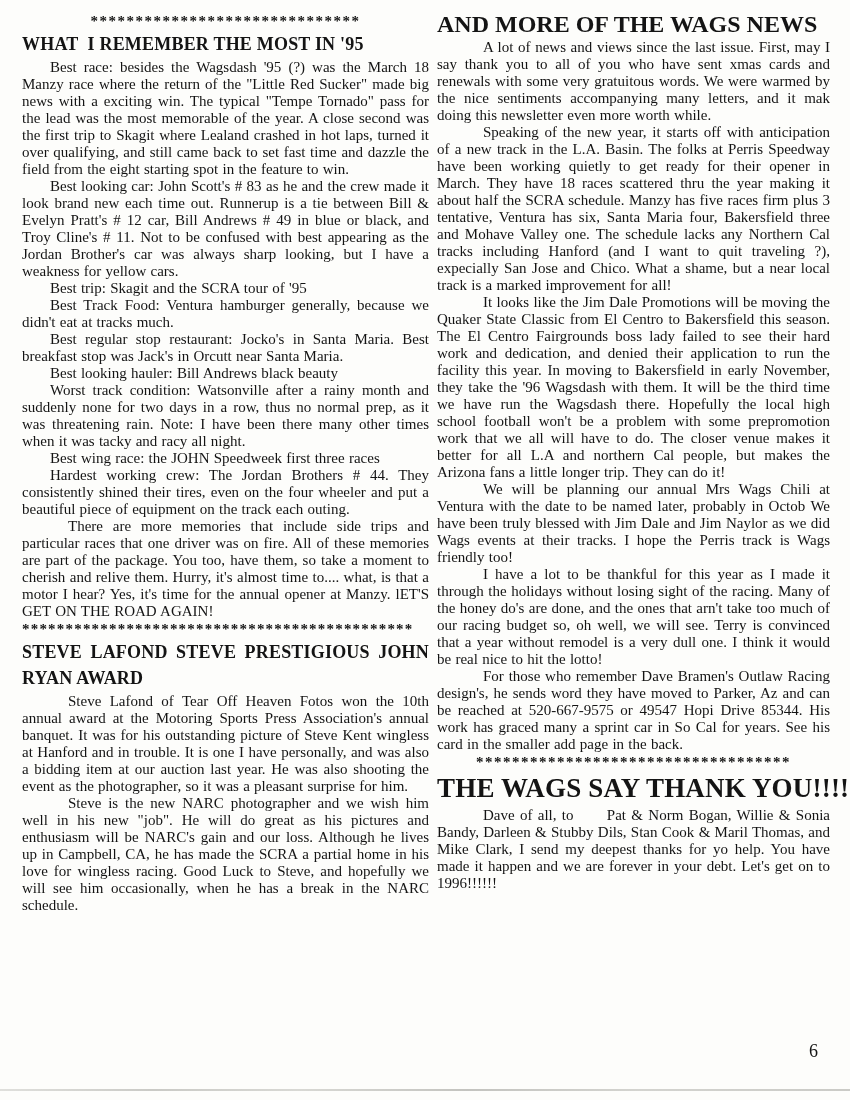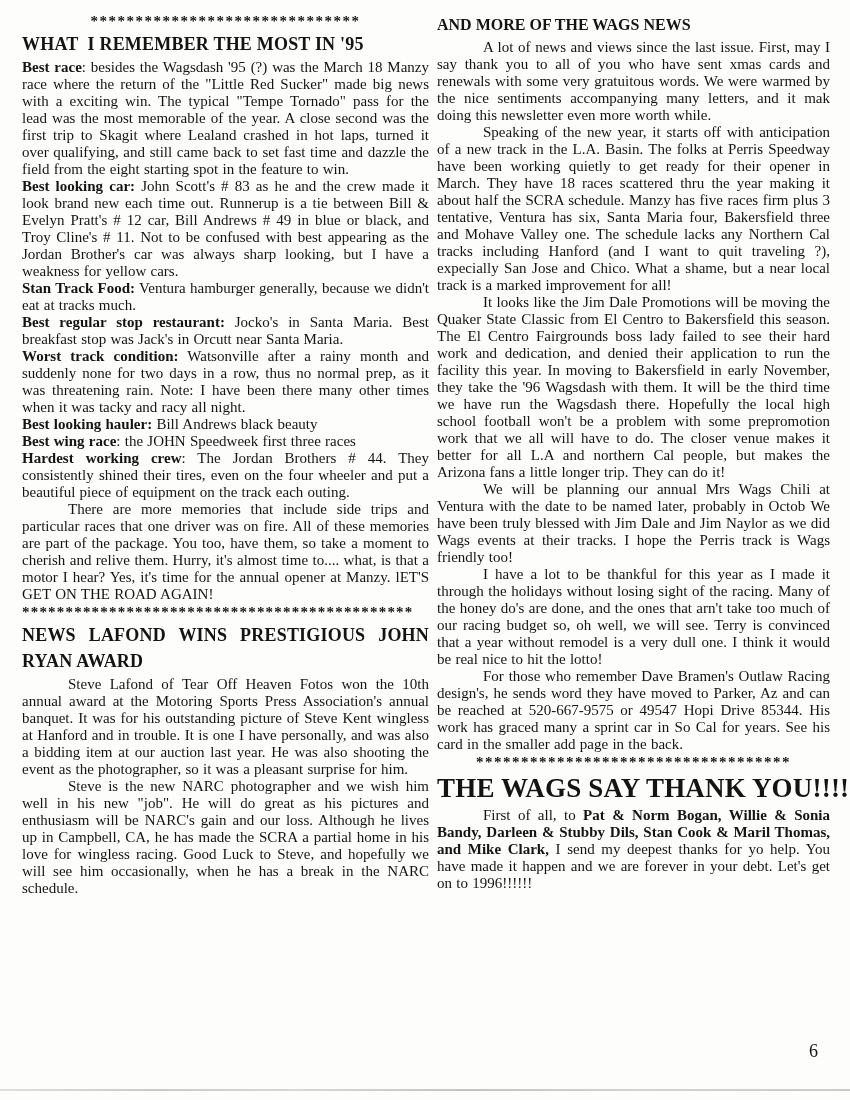--- a/index.html
+++ b/index.html
@@ -38,42 +38,42 @@
     font-weight: bold;
     font-size: 18px;
     line-height: 26px;
     letter-spacing: 0.2px;
     white-space: pre-wrap;
     text-align: justify;
     margin: 1px 0 2px 0;
   }
   .h-article-right {
     font-weight: bold;
-    font-size: 16px;
+    font-size: 24px;
     line-height: 25px;
     margin: 0 0 2px 0;
     white-space: pre-wrap;
   }
   .h-big {
     font-weight: bold;
     font-size: 27px;
     line-height: 31px;
     letter-spacing: 0.2px;
     margin: 2px 0 3px 0;
     white-space: nowrap;
   }
 
   .para {
     text-align: justify;
     font-size: 15px;
     line-height: 17px;
     word-spacing: 0.5px;
   }
   .para.indent { text-indent: 46px; }
-  .b { font-weight: bold; }
+  .b { font-weight: normal; margin-left: 28px; }
 
   .page-number {
     position: absolute;
     right: 32px;
     bottom: 40px;
     font-size: 18px;
     line-height: 18px;
   }
   .bottom-rule {
     position: absolute;
@@ -93,32 +93,33 @@
 <div class="sheet">
 
   <div class="col col-left">
     <div class="stars stars-center">******************************</div>
 
     <div class="h-article">WHAT  I REMEMBER THE MOST IN '95</div>
 
     <div>
         <div class="para"><span class="b">Best race</span><span>: besides the Wagsdash '95 (?) was the March 18 Manzy race where the return of the "Little Red Sucker" made big news with a exciting win. The typical "Tempe Tornado" pass for the lead was the most memorable of the year. A close second was the first trip to Skagit where Lealand crashed in hot laps, turned it over qualifying, and still came back to set fast time and dazzle the field from the eight starting spot in the feature to win.</span></div>
         <div class="para"><span class="b">Best looking car:</span><span> John Scott's # 83 as he and the crew made it look brand new each time out. Runnerup is a tie between Bill &amp; Evelyn Pratt's # 12 car, Bill Andrews # 49 in blue or black, and Troy Cline's # 11. Not to be confused with best appearing as the Jordan Brother's car was always sharp looking, but I have a weakness for yellow cars.</span></div>
-        <div class="para"><span class="b">Stan Track Food:</span><span> Ventura hamburger generally, because we didn't eat at tracks much.</span></div>
+        <div class="para"><span class="b">Best trip:</span><span> Skagit and the SCRA tour of '95</span></div>
+        <div class="para"><span class="b">Best Track Food:</span><span> Ventura hamburger generally, because we didn't eat at tracks much.</span></div>
         <div class="para"><span class="b">Best regular stop restaurant:</span><span> Jocko's in Santa Maria. Best breakfast stop was Jack's in Orcutt near Santa Maria.</span></div>
+        <div class="para"><span class="b">Best looking hauler:</span><span> Bill Andrews black beauty</span></div>
         <div class="para"><span class="b">Worst track condition:</span><span> Watsonville after a rainy month and suddenly none for two days in a row, thus no normal prep, as it was threatening rain. Note: I have been there many other times when it was tacky and racy all night.</span></div>
-        <div class="para"><span class="b">Best looking hauler:</span><span> Bill Andrews black beauty</span></div>
         <div class="para"><span class="b">Best wing race</span><span>: the JOHN Speedweek first three races</span></div>
         <div class="para"><span class="b">Hardest working crew</span><span>: The Jordan Brothers # 44. They consistently shined their tires, even on the four wheeler and put a beautiful piece of equipment on the track each outing.</span></div>
         <div class="para indent"><span>There are more memories that include side trips and particular races that one driver was on fire. All of these memories are part of the package. You too, have them, so take a moment to cherish and relive them. Hurry, it's almost time to.... what, is that a motor I hear? Yes, it's time for the annual opener at Manzy. lET'S GET ON THE ROAD AGAIN!</span></div>
       </div>
 
     <div class="stars stars-left">*********************************************</div>
 
-    <div class="h-article">NEWS LAFOND WINS PRESTIGIOUS JOHN RYAN AWARD</div>
+    <div class="h-article">STEVE LAFOND STEVE PRESTIGIOUS JOHN RYAN AWARD</div>
 
     <div>
         <div class="para indent"><span>Steve Lafond of Tear Off Heaven Fotos won the 10th annual award at the Motoring Sports Press Association's annual banquet. It was for his outstanding picture of Steve Kent wingless at Hanford and in trouble. It is one I have personally, and was also a bidding item at our auction last year. He was also shooting the event as the photographer, so it was a pleasant surprise for him.</span></div>
         <div class="para indent"><span>Steve is the new NARC photographer and we wish him well in his new "job". He will do great as his pictures and enthusiasm will be NARC's gain and our loss. Although he lives up in Campbell, CA, he has made the SCRA a partial home in his love for wingless racing. Good Luck to Steve, and hopefully we will see him occasionally, when he has a break in the NARC schedule.</span></div>
       </div>
   </div>
 
   <div class="col col-right">
     <div class="h-article-right">AND MORE OF THE WAGS NEWS</div>
 
@@ -129,20 +130,20 @@
         <div class="para indent"><span>We will be planning our annual Mrs Wags Chili at Ventura with the date to be named later, probably in Octob We have been truly blessed with Jim Dale and Jim Naylor as we did Wags events at their tracks. I hope the Perris track is Wags friendly too!</span></div>
         <div class="para indent"><span>I have a lot to be thankful for this year as I made it through the holidays without losing sight of the racing. Many of the honey do's are done, and the ones that arn't take too much of our racing budget so, oh well, we will see. Terry is convinced that a year without remodel is a very dull one. I think it would be real nice to hit the lotto!</span></div>
         <div class="para indent"><span>For those who remember Dave Bramen's Outlaw Racing design's, he sends word they have moved to Parker, Az and can be reached at 520-667-9575 or 49547 Hopi Drive 85344. His work has graced many a sprint car in So Cal for years. See his card in the smaller add page in the back.</span></div>
       </div>
 
     <div class="stars stars-center">***********************************</div>
 
     <div class="h-big">THE WAGS SAY THANK YOU!!!!!</div>
 
     <div>
-        <div class="para indent"><span>First of all, to </span><span class="b">Pat &amp; Norm Bogan, Willie &amp; Sonia Bandy, Darleen &amp; Stubby Dils, Stan Cook &amp; Maril Thomas, and Mike Clark,</span><span> I send my deepest thanks for yo help. You have made it happen and we are forever in your debt. Let's get on to 1996!!!!!!</span></div>
+        <div class="para indent"><span>Dave of all, to </span><span class="b">Pat &amp; Norm Bogan, Willie &amp; Sonia Bandy, Darleen &amp; Stubby Dils, Stan Cook &amp; Maril Thomas, and Mike Clark,</span><span> I send my deepest thanks for yo help. You have made it happen and we are forever in your debt. Let's get on to 1996!!!!!!</span></div>
       </div>
   </div>
 
   <div class="page-number">6</div>
 
   <div class="bottom-rule"></div>
 </div>
 
 </body></html>

